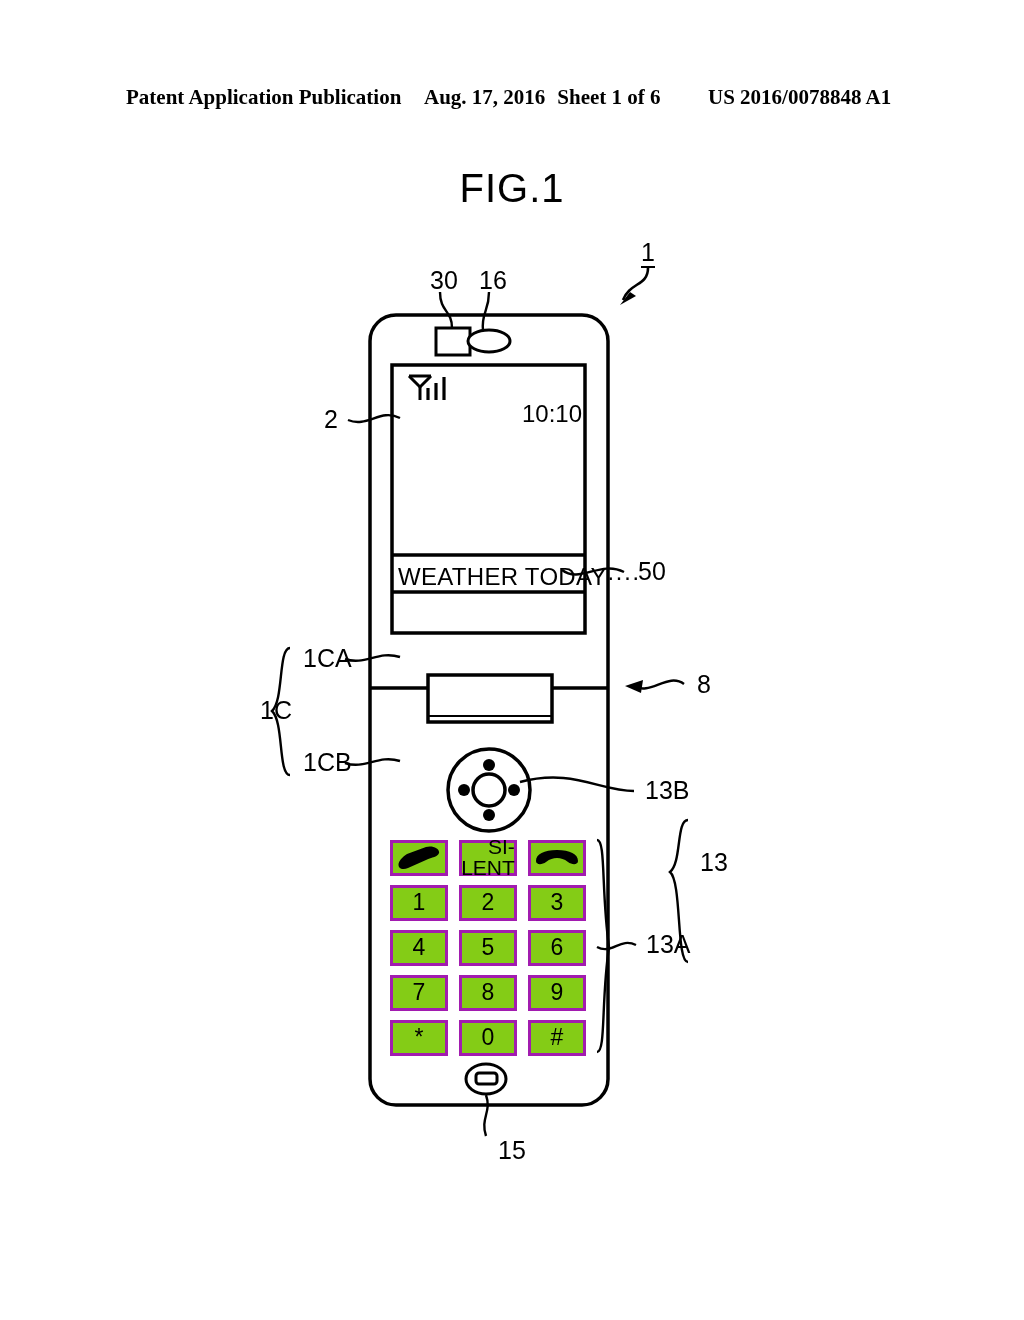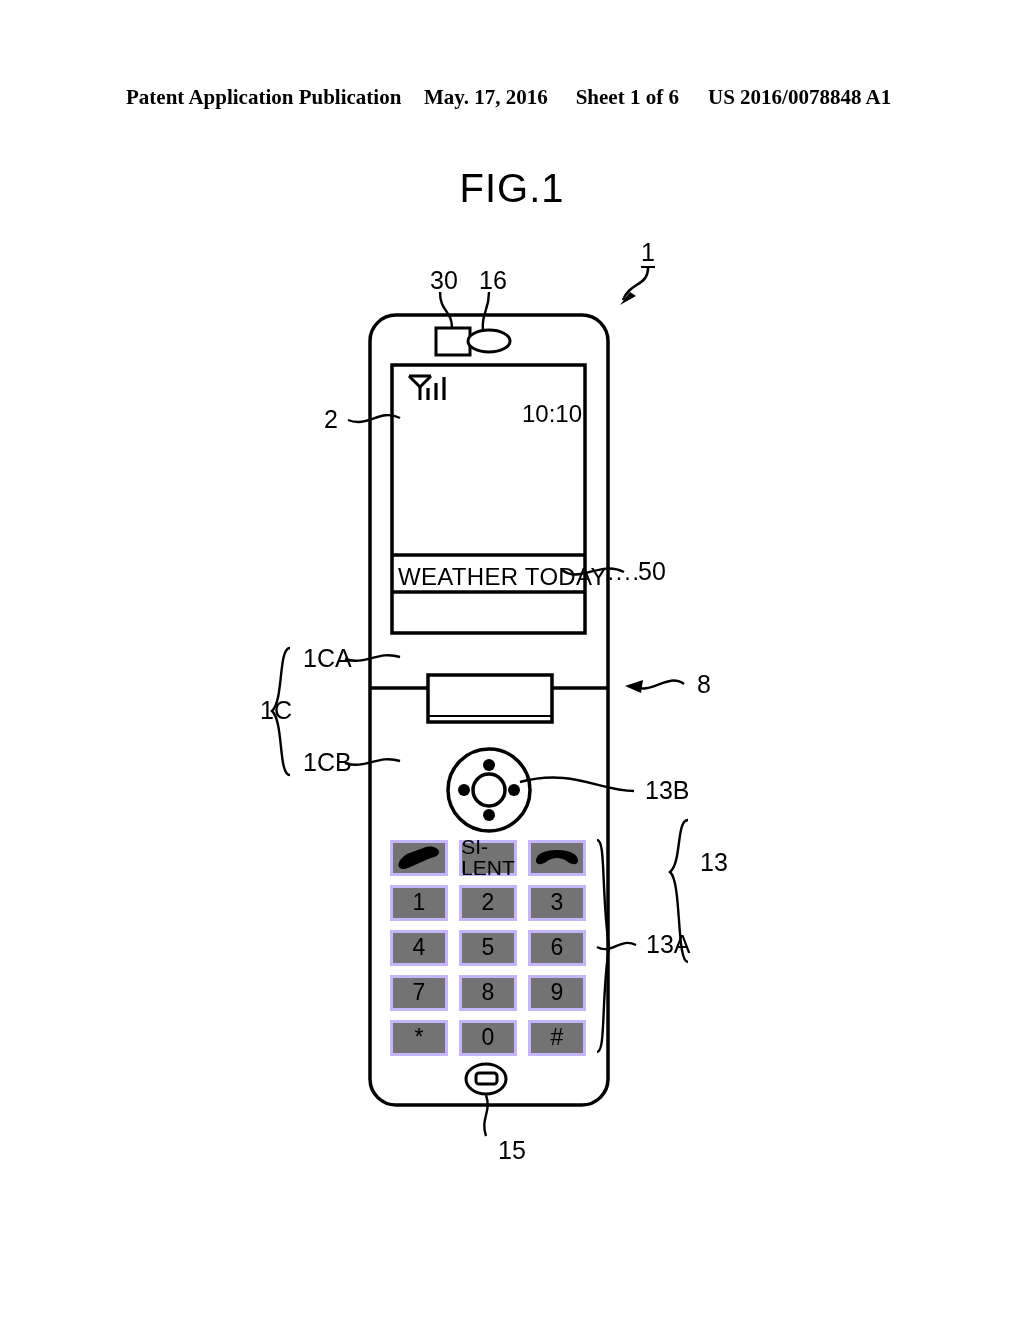--- a/index.html
+++ b/index.html
@@ -36,21 +36,21 @@
     white-space: nowrap;
     font-family: Liberation Serif, serif;
   }
   #header .hdr-mid {
     position: absolute;
     left: 424px;
     top: 0;
     white-space: nowrap;
   }
   #header .hdr-mid .sheet {
-    margin-left: 28px;
+    margin-left: 12px;
   }
   #header .hdr-right {
     position: absolute;
     left: 708px;
     top: 0;
     white-space: nowrap;
   }
 
   
   #fig-title {
@@ -97,48 +97,48 @@
     position: absolute;
     left: 522px;
     top: 400px;
     font-size: 24px;
     white-space: nowrap;
   }
 
   
   .key {
     position: absolute;
-    border: 3px solid #c4b5fd;
-    background: #737373;
+    border: 3px solid #a21caf;
+    background: #84cc16;
     box-sizing: border-box;
     display: flex;
     align-items: center;
     justify-content: center;
     font-family: "Liberation Sans", sans-serif;
     font-size: 23px;
     line-height: 1.02;
-    text-align: left;
+    text-align: right;
   }
   .key.small-text {
     font-size: 21px;
     letter-spacing: 0px;
   }
   .key .two-line {
     display: block;
     white-space: pre-line;
     line-height: 0.98;
   }
 </style>
 </head>
 <body>
 
 <div id="header">
   <div class="hdr-left">Patent Application Publication</div>
   <div class="hdr-mid">
-    <span>May. 17, 2016</span><span class="sheet">Sheet 1 of 6</span>
+    <span>Aug. 17, 2016</span><span class="sheet">Sheet 1 of 6</span>
   </div>
   <div class="hdr-right">US 2016/0078848 A1</div>
 </div>
 
 <div id="fig-title">FIG.1</div>
 
 <svg id="drawing" viewBox="0 0 1024 1320" xmlns="http://www.w3.org/2000/svg">
 
   <rect x="370" y="315" width="238" height="790" rx="26" ry="26" fill="#ffffff" stroke="#000000" stroke-width="3.5"></rect>
 

